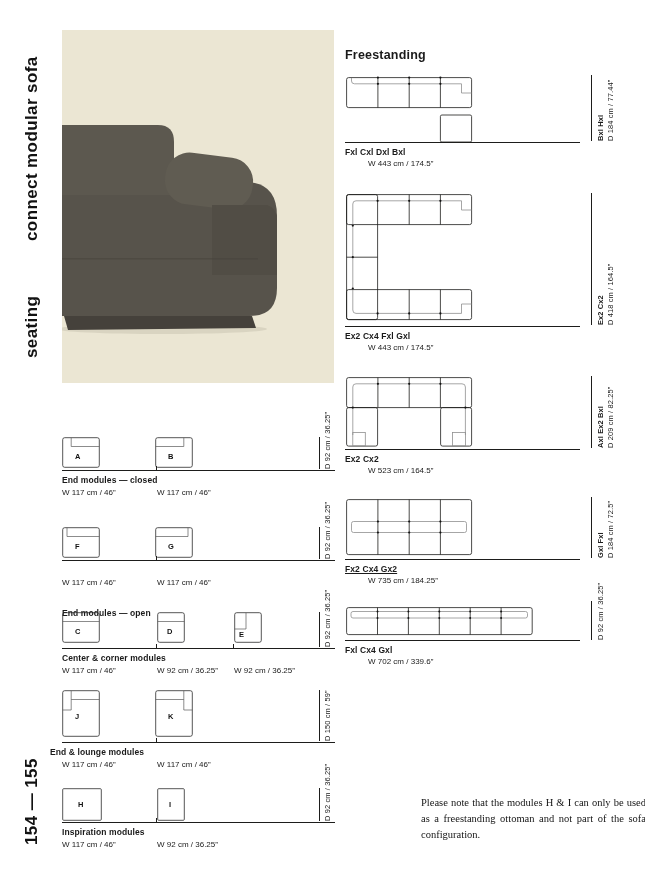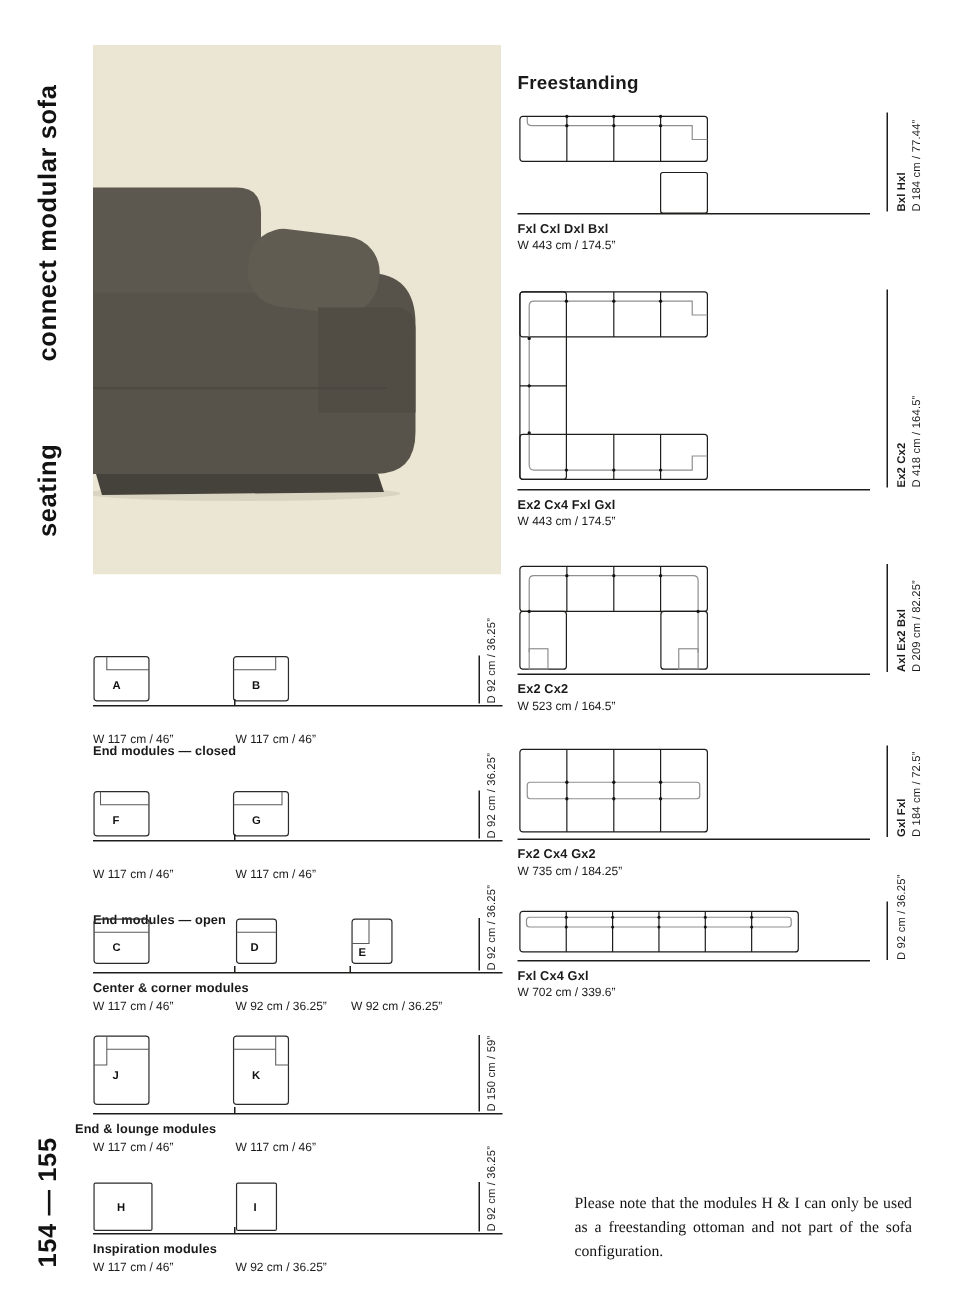--- a/index.html
+++ b/index.html
@@ -19,39 +19,39 @@
   .tick{position:absolute;width:1px;height:4px;background:#1d1d1b;}
   .vline{position:absolute;width:1px;background:#1d1d1b;}
   .vtext{position:absolute;transform:rotate(-90deg);transform-origin:0 0;
          white-space:nowrap;font-size:7.5px;line-height:9.5px;color:#1a1a1a;letter-spacing:.1px;}
   .vtext .nm{display:block;font-weight:bold;}
   .vtext .dm{display:block;}
 
   
   .h-insp{position:absolute;font-size:12.5px;font-weight:bold;letter-spacing:.2px;}
   .cfg-name{position:absolute;font-size:8.5px;font-weight:bold;letter-spacing:.1px;}
-  .cfg-dim{position:absolute;font-size:8px;}
+  .cfg-dim{position:absolute;font-size:8px;margin-left:23px;}
   .row-title{position:absolute;font-size:8.5px;font-weight:bold;letter-spacing:.1px;}
   .w-label{position:absolute;font-size:8px;}
 
   
   svg.diag{position:absolute;overflow:visible;}
   .o{fill:none;stroke:#1d1d1b;stroke-width:.8;}
   .i{fill:none;stroke:#8f8f8f;stroke-width:.8;}
   .dt{fill:#141414;stroke:none;}
 
   
   .mod{position:absolute;}
   .mod svg{position:absolute;left:0;top:0;overflow:visible;}
   .mo{fill:none;stroke:#2b2b2b;stroke-width:.8;}
   .mi{fill:none;stroke:#5a5a5a;stroke-width:.7;}
   .ml{position:absolute;font-size:7.5px;font-weight:bold;color:#111;}
 
   
-  .note{position:absolute;left:383px;top:795px;width:225px;
+  .note{position:absolute;left:421px;top:795px;width:225px;
         font-family:"Liberation Serif", serif;font-size:10.5px;line-height:1.5;
         text-align:justify;color:#141414;}
 </style>
 </head>
 <body>
 
 <div class="page">
 
   <div class="vside big" style="left:22px;top:241px;">connect modular sofa</div>
   <div class="vside big" style="left:22px;top:358px;">seating</div>
@@ -156,21 +156,21 @@
     <line class="o" x1="94.4" y1="0.6" x2="94.4" y2="55.6"></line>
     <rect class="i" x="5.5" y="22.5" width="115" height="11" rx="2"></rect>
     <circle class="dt" cx="31.9" cy="22.5" r="1.1"></circle>
       <circle class="dt" cx="63.2" cy="22.5" r="1.1"></circle>
       <circle class="dt" cx="94.4" cy="22.5" r="1.1"></circle>
     <circle class="dt" cx="31.9" cy="33.5" r="1.1"></circle>
       <circle class="dt" cx="63.2" cy="33.5" r="1.1"></circle>
       <circle class="dt" cx="94.4" cy="33.5" r="1.1"></circle>
   </svg>
   <div class="rule" style="left:345px;top:559px;width:235px;"></div>
-  <div class="cfg-name" style="left:345px;top:564px;">Fx2 Cx4 Gx2</div>
+  <div class="cfg-name" style="left:345px;top:564px;text-decoration:underline;">Fx2 Cx4 Gx2</div>
   <div class="cfg-dim" style="left:345px;top:576px;">W 735 cm / 184.25”</div>
   <div class="vline" style="left:591px;top:497px;height:61px;"></div>
   <div class="vtext" style="left:596px;top:558px;">
     <span class="nm">Gxl Fxl</span>
     <span class="dm">D 184 cm / 72.5”</span>
   </div>
 
   <svg class="diag" style="left:346px;top:607px;" width="188" height="29" viewBox="0 0 188 29">
     <rect class="o" x="0.6" y="0.6" width="185.6" height="27" rx="2"></rect>
     <line class="o" x1="31.5" y1="0.6" x2="31.5" y2="27.6"></line>
@@ -208,21 +208,21 @@
   </div>
   <div class="mod" style="left:155px;top:437px;width:38px;height:31px;">
     <svg width="38" height="31" viewBox="0 0 38 31">
         <rect class="mo" x="0.7" y="0.7" width="36.6" height="29.6" rx="2"></rect>
         <path class="mi" d="M 0.7,9.5 L 28.8,9.5 L 28.8,0.9"></path>
       </svg>
     <span class="ml" style="left:13px;top:15px;">B</span>
   </div>
   <div class="tick" style="left:156px;top:466px;"></div>
   <div class="rule" style="left:62px;top:470px;width:273px;"></div>
-  <div class="row-title" style="left:62px;top:475px;margin-top:20px;">End modules — closed</div>
+  <div class="row-title" style="left:62px;top:475px;">End modules — closed</div>
   <div class="w-label" style="left:62px;top:488px;">W 117 cm / 46”</div>
   <div class="w-label" style="left:157px;top:488px;">W 117 cm / 46”</div>
   <div class="vline" style="left:319px;top:437px;height:32px;"></div>
   <div class="vtext" style="left:323px;top:469px;">
       <span class="dm">D 92 cm / 36.25”</span>
     </div>
 
   <div class="mod" style="left:62px;top:527px;width:38px;height:31px;">
     <svg width="38" height="31" viewBox="0 0 38 31">
         <rect class="mo" x="0.7" y="0.7" width="36.6" height="29.6" rx="2"></rect>

